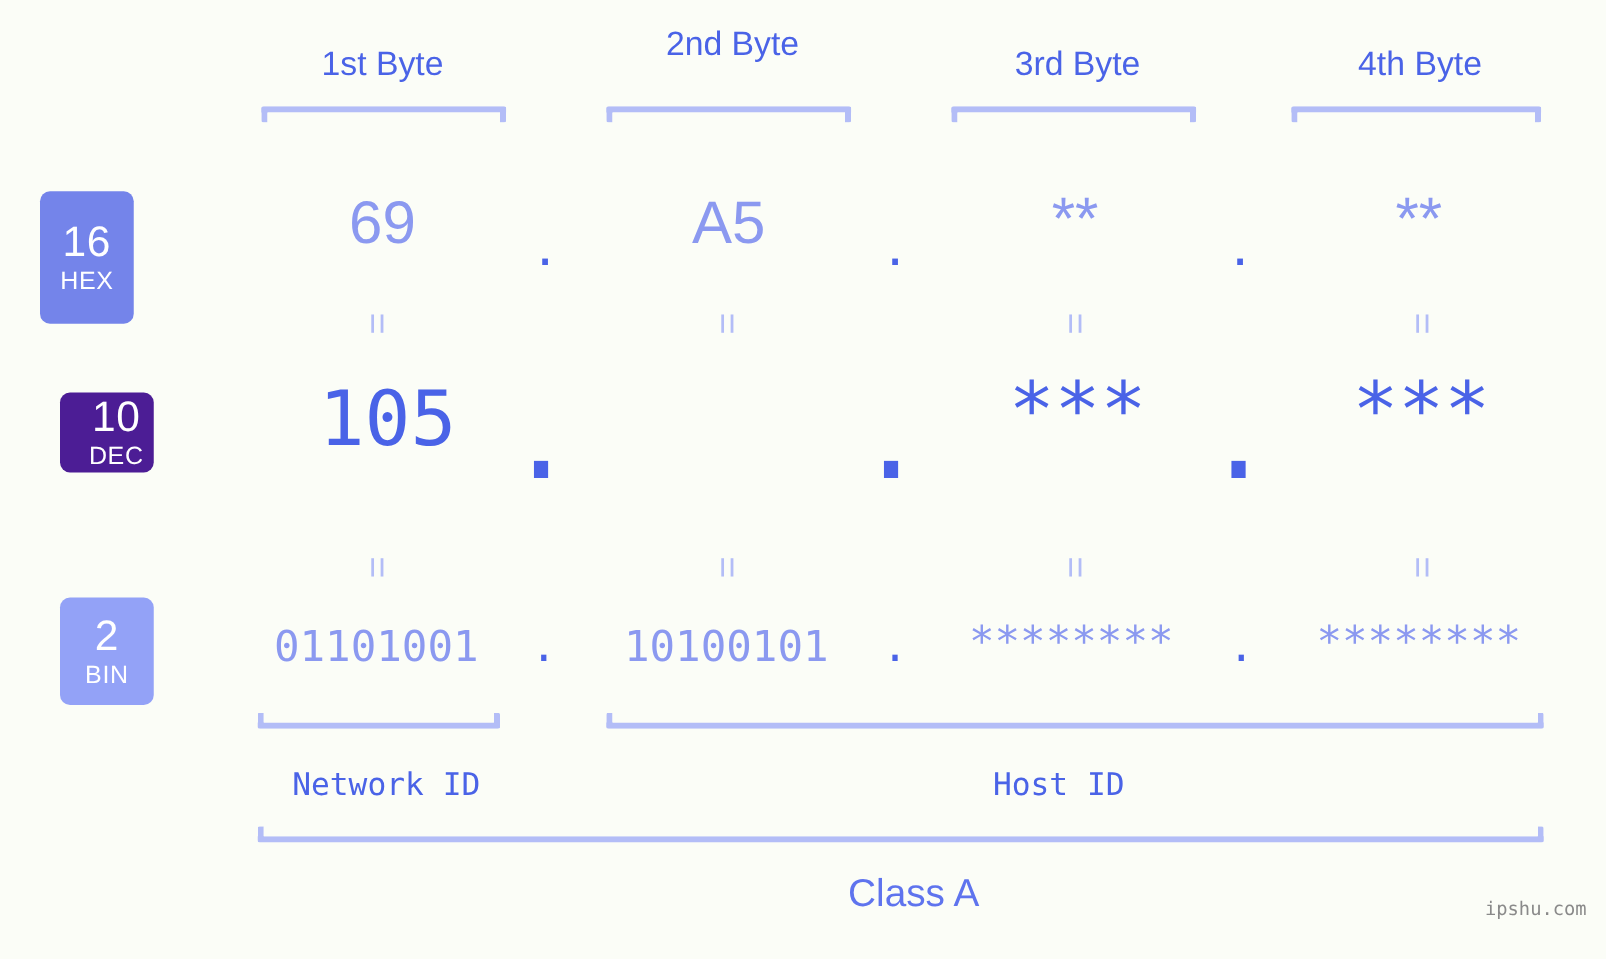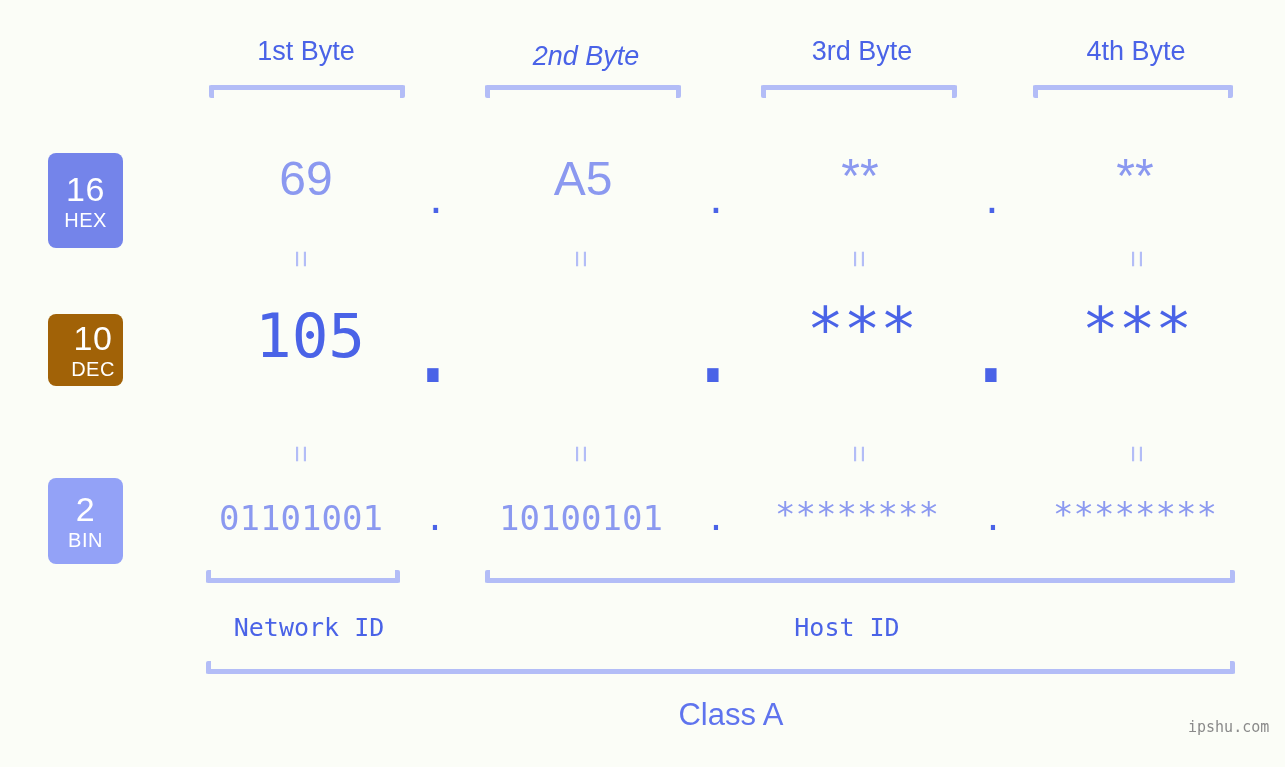--- a/index.html
+++ b/index.html
@@ -170,34 +170,34 @@
     color: #8a8a8a;
     white-space: nowrap;
   }
 </style>
 </head>
 <body>
 
 <div id="stage">
 
   <div class="abs byte-label" style="left:206px; top:36px; width:200px;">1st Byte</div>
-  <div class="abs byte-label" style="left:486px; top:41px; width:200px;font-style:italic;">2nd Byte</div>
+  <div class="abs byte-label" style="left:486px; top:20px; width:200px;">2nd Byte</div>
   <div class="abs byte-label" style="left:762px; top:36px; width:200px;">3rd Byte</div>
   <div class="abs byte-label" style="left:1036px; top:36px; width:200px;">4th Byte</div>
 
   <div class="bracket" style="left:209px; top:85px; width:196px;"></div>
   <div class="bracket" style="left:485px; top:85px; width:196px;"></div>
   <div class="bracket" style="left:761px; top:85px; width:196px;"></div>
   <div class="bracket" style="left:1033px; top:85px; width:200px;"></div>
 
-  <div class="badge" style="left:48px; top:153px; height:95px; background:#7484ea;text-align:center;">
+  <div class="badge" style="left:32px; top:153px; height:106px; background:#7484ea;text-align:center;">
     <span class="num">16</span>
     <span class="nm">HEX</span>
   </div>
-  <div class="badge" style="left:48px; top:314px; height:72px; background:#a16207;padding-left:15px;">
+  <div class="badge" style="left:48px; top:314px; height:64px; background:#4c1d95;padding-left:15px;">
     <span class="num">10</span>
     <span class="nm">DEC</span>
   </div>
   <div class="badge" style="left:48px; top:478px; height:86px; background:#93a2f7;">
     <span class="num">2</span>
     <span class="nm">BIN</span>
   </div>
 
   <div class="abs hex-val" style="left:206px; top:155px; width:200px;">69</div>
   <div class="abs hex-dot" style="left:406px; top:173px; width:60px;">.</div>

